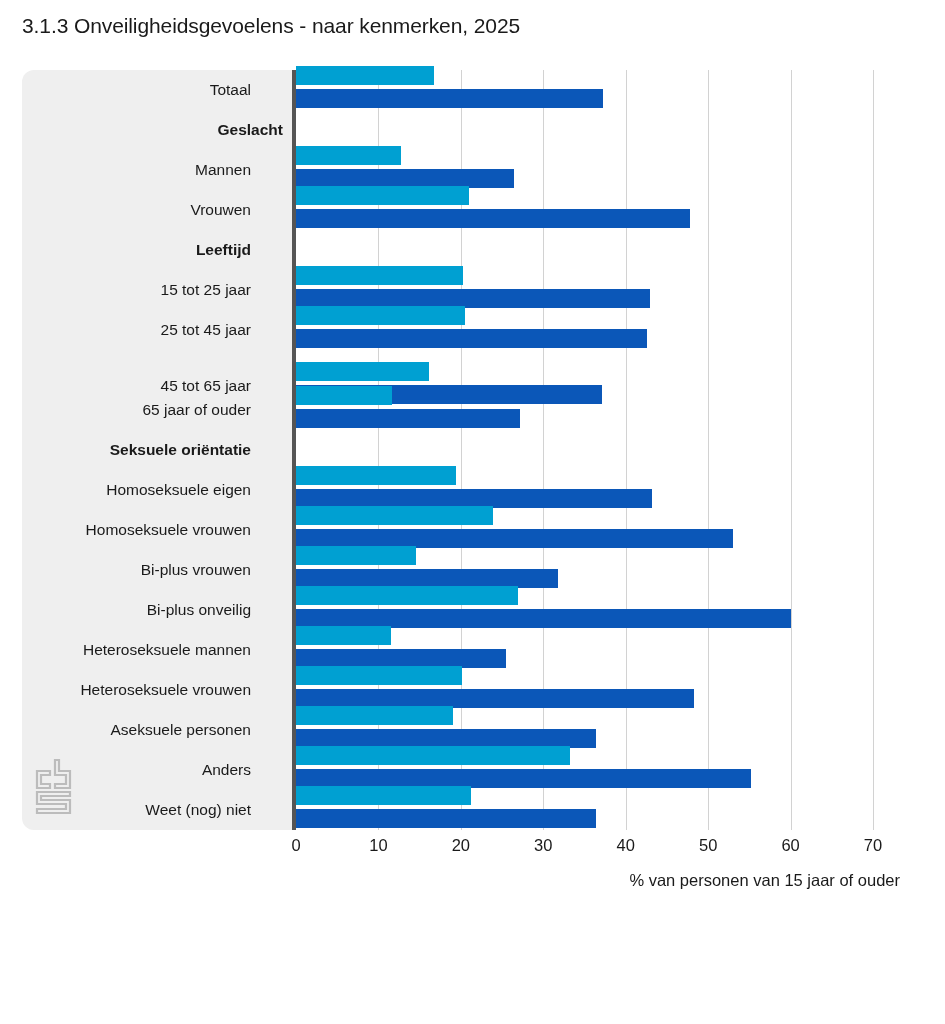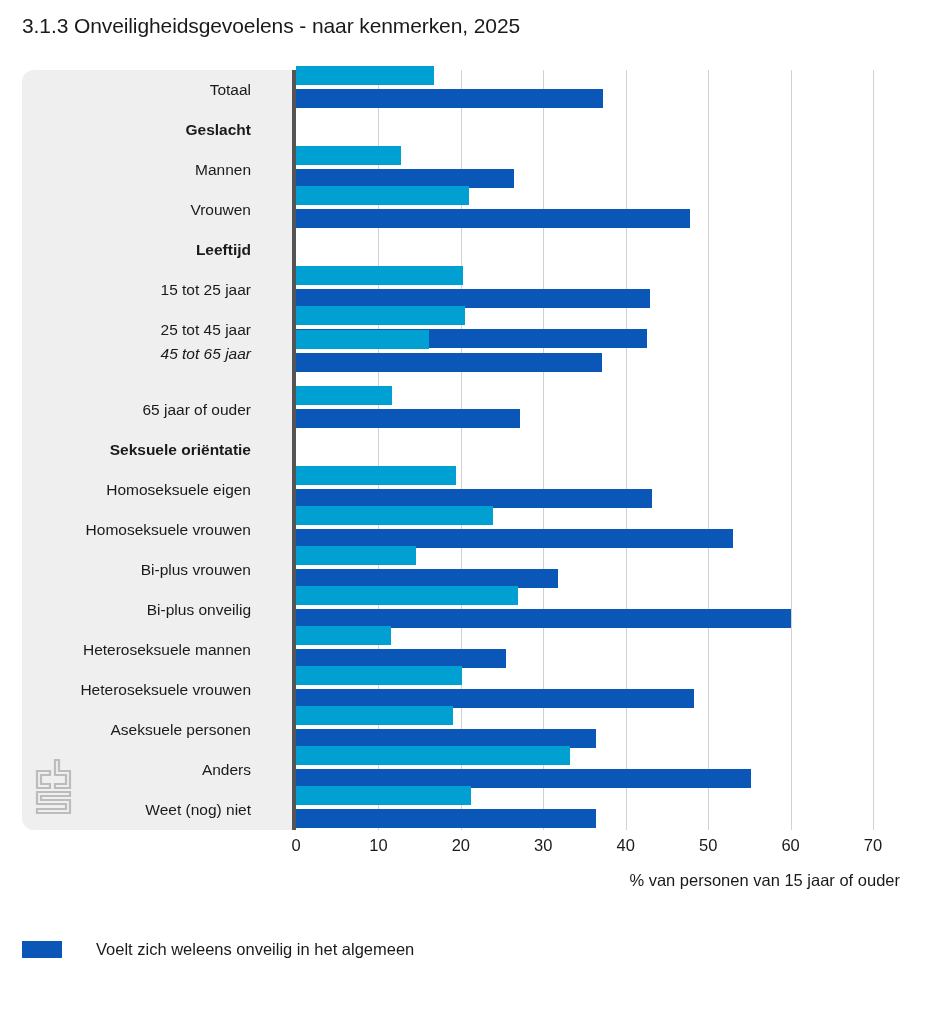--- a/index.html
+++ b/index.html
@@ -195,21 +195,21 @@
   <div id="axis-spine"></div>
 
   <div id="rows">
       <div class="row" style="top: 60px;">
         <div class="row-label">Totaal</div>
         <div class="bars">
           <div class="bar neighbourhood" title="Voelt zich weleens onveilig in eigen buurt: 16.7" style="width: 137.658px; left: 0px; background: rgb(0, 160, 210);"></div>
           <div class="bar general" title="Voelt zich weleens onveilig in het algemeen: 37.2" style="width: 306.64px; left: 0px; background: rgb(11, 87, 184);"></div>
         </div>
       </div>
-      <div class="row" style="top: 100px;">
+      <div class="row" style="top: 100px; padding-left: 32px;">
         <div class="row-label group">Geslacht</div>
         <div class="bars"></div>
       </div>
       <div class="row" style="top: 140px;">
         <div class="row-label">Mannen</div>
         <div class="bars">
           <div class="bar neighbourhood" title="Voelt zich weleens onveilig in eigen buurt: 12.7" style="width: 104.686px; left: 0px; background: rgb(0, 160, 210);"></div>
           <div class="bar general" title="Voelt zich weleens onveilig in het algemeen: 26.4" style="width: 217.615px; left: 0px; background: rgb(11, 87, 184);"></div>
         </div>
       </div>
@@ -231,21 +231,21 @@
           <div class="bar general" title="Voelt zich weleens onveilig in het algemeen: 42.9" style="width: 353.625px; left: 0px; background: rgb(11, 87, 184);"></div>
         </div>
       </div>
       <div class="row" style="top: 300px;">
         <div class="row-label">25 tot 45 jaar</div>
         <div class="bars">
           <div class="bar neighbourhood" title="Voelt zich weleens onveilig in eigen buurt: 20.5" style="width: 168.982px; left: 0px; background: rgb(0, 160, 210);"></div>
           <div class="bar general" title="Voelt zich weleens onveilig in het algemeen: 42.6" style="width: 351.152px; left: 0px; background: rgb(11, 87, 184);"></div>
         </div>
       </div>
-      <div class="row" style="top: 324px; font-style: italic;">
+      <div class="row" style="top: 356px;">
         <div class="row-label">45 tot 65 jaar</div>
         <div class="bars">
           <div class="bar neighbourhood" title="Voelt zich weleens onveilig in eigen buurt: 16.1" style="width: 132.712px; left: 0px; background: rgb(0, 160, 210);"></div>
           <div class="bar general" title="Voelt zich weleens onveilig in het algemeen: 37.1" style="width: 305.815px; left: 0px; background: rgb(11, 87, 184);"></div>
         </div>
       </div>
       <div class="row" style="top: 380px;">
         <div class="row-label">65 jaar of ouder</div>
         <div class="bars">
           <div class="bar neighbourhood" title="Voelt zich weleens onveilig in eigen buurt: 11.6" style="width: 95.6188px; left: 0px; background: rgb(0, 160, 210);"></div>
@@ -335,19 +335,15 @@
       <div class="xtick" style="left: 460.86px;">20</div>
       <div class="xtick" style="left: 543.29px;">30</div>
       <div class="xtick" style="left: 625.72px;">40</div>
       <div class="xtick" style="left: 708.15px;">50</div>
       <div class="xtick" style="left: 790.58px;">60</div>
       <div class="xtick" style="left: 873.01px;">70</div>
     </div>
   <div id="x-axis-title">% van personen van 15 jaar of ouder</div>
 
   <div id="legend">
-      <div class="legend-item">
-        <span class="legend-swatch" style="background: rgb(11, 87, 184);"></span>
-        <span class="legend-label">Voelt zich weleens onveilig in het algemeen</span>
-      </div>
     </div>
 
 </div>
 
 </body></html>

